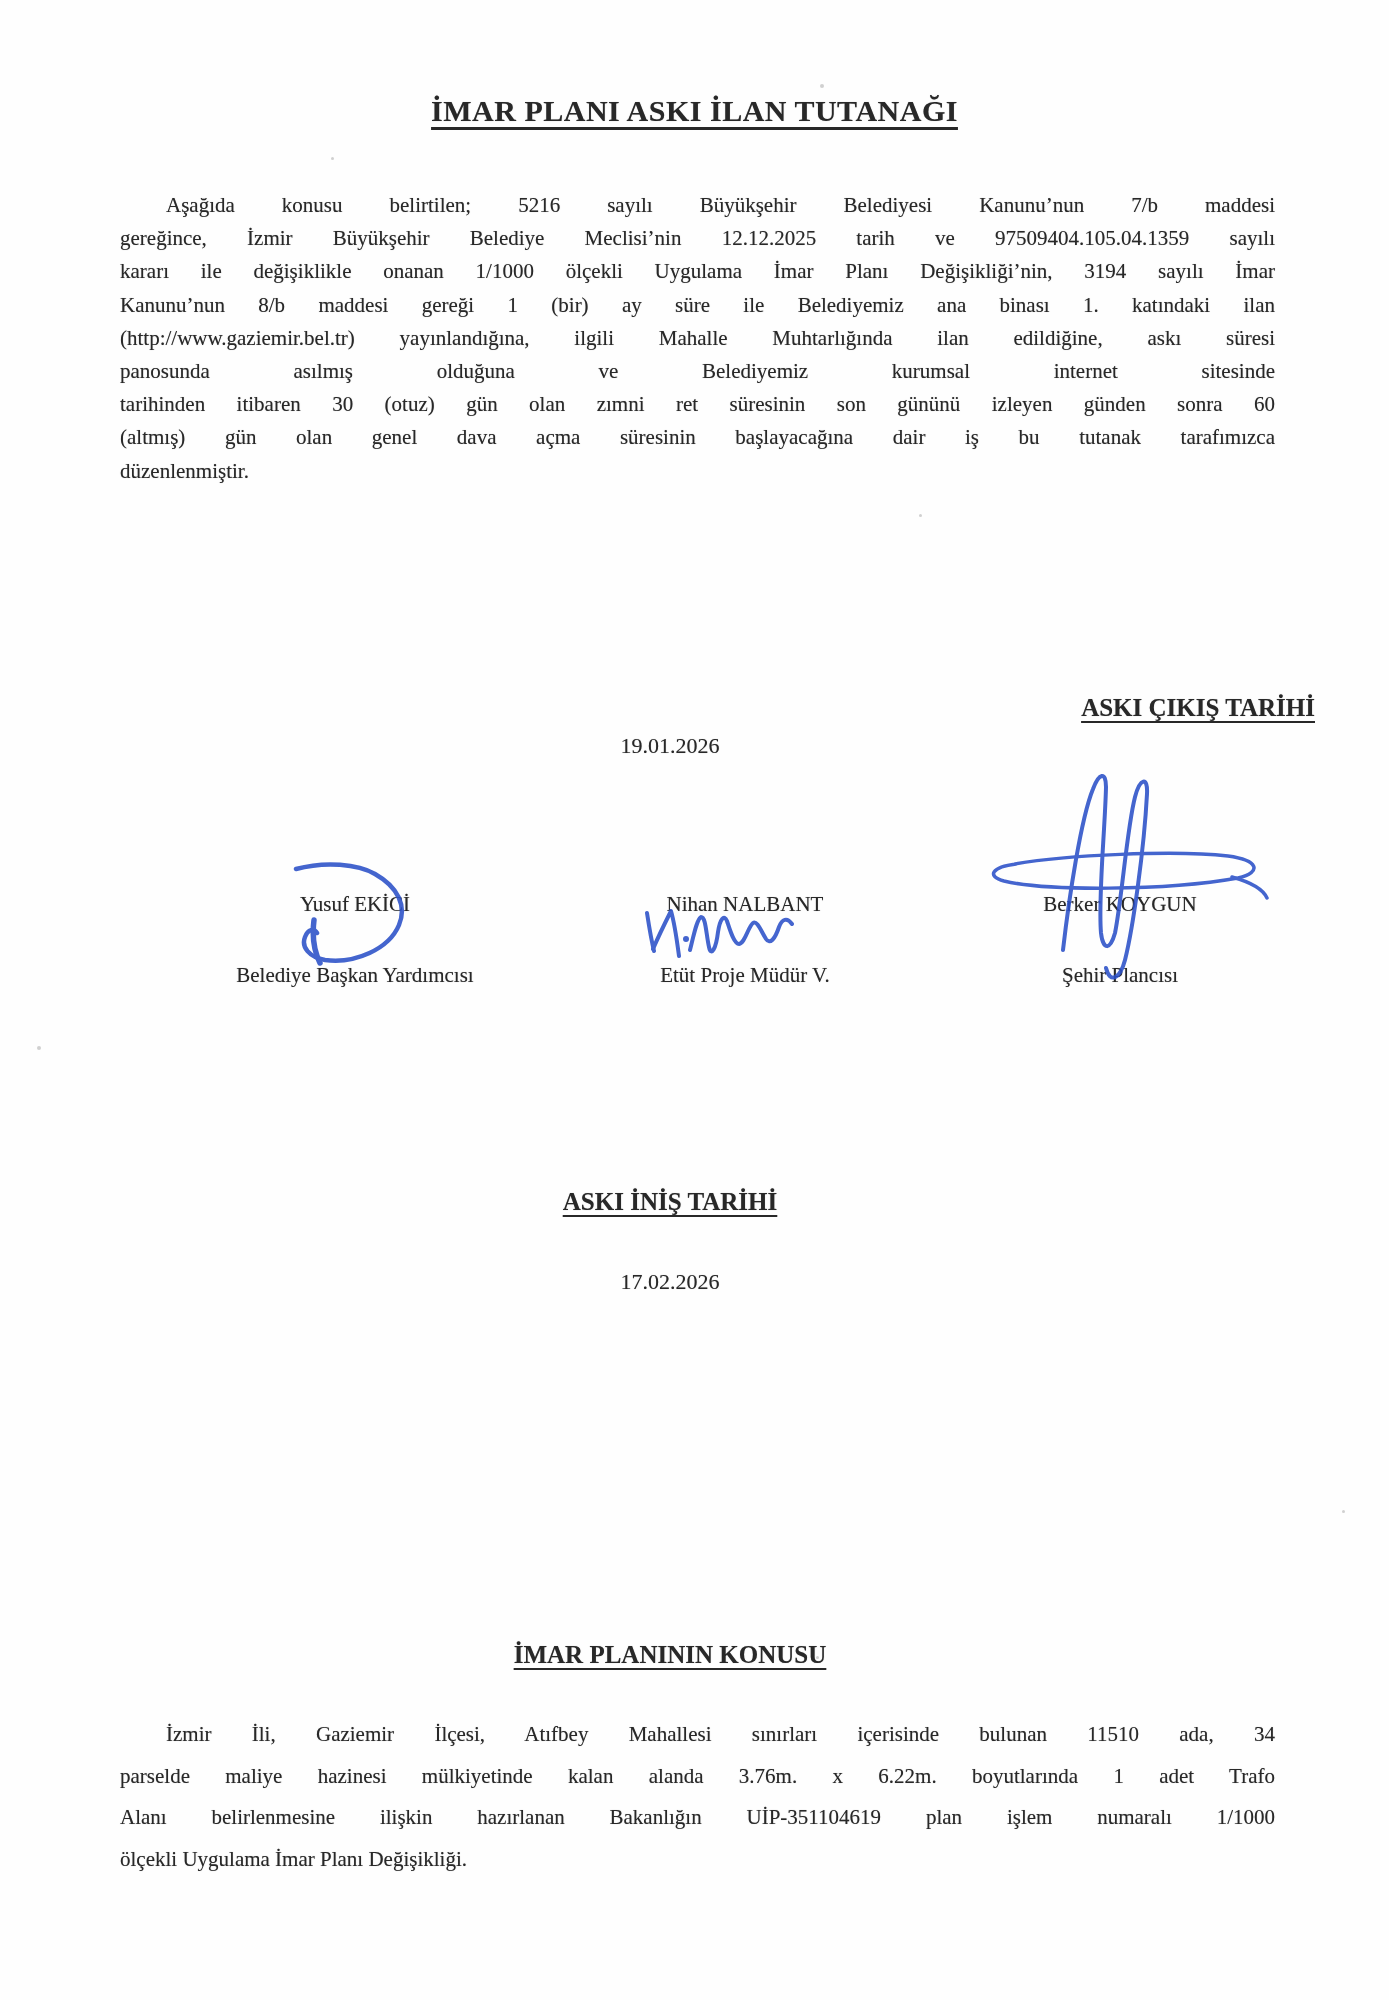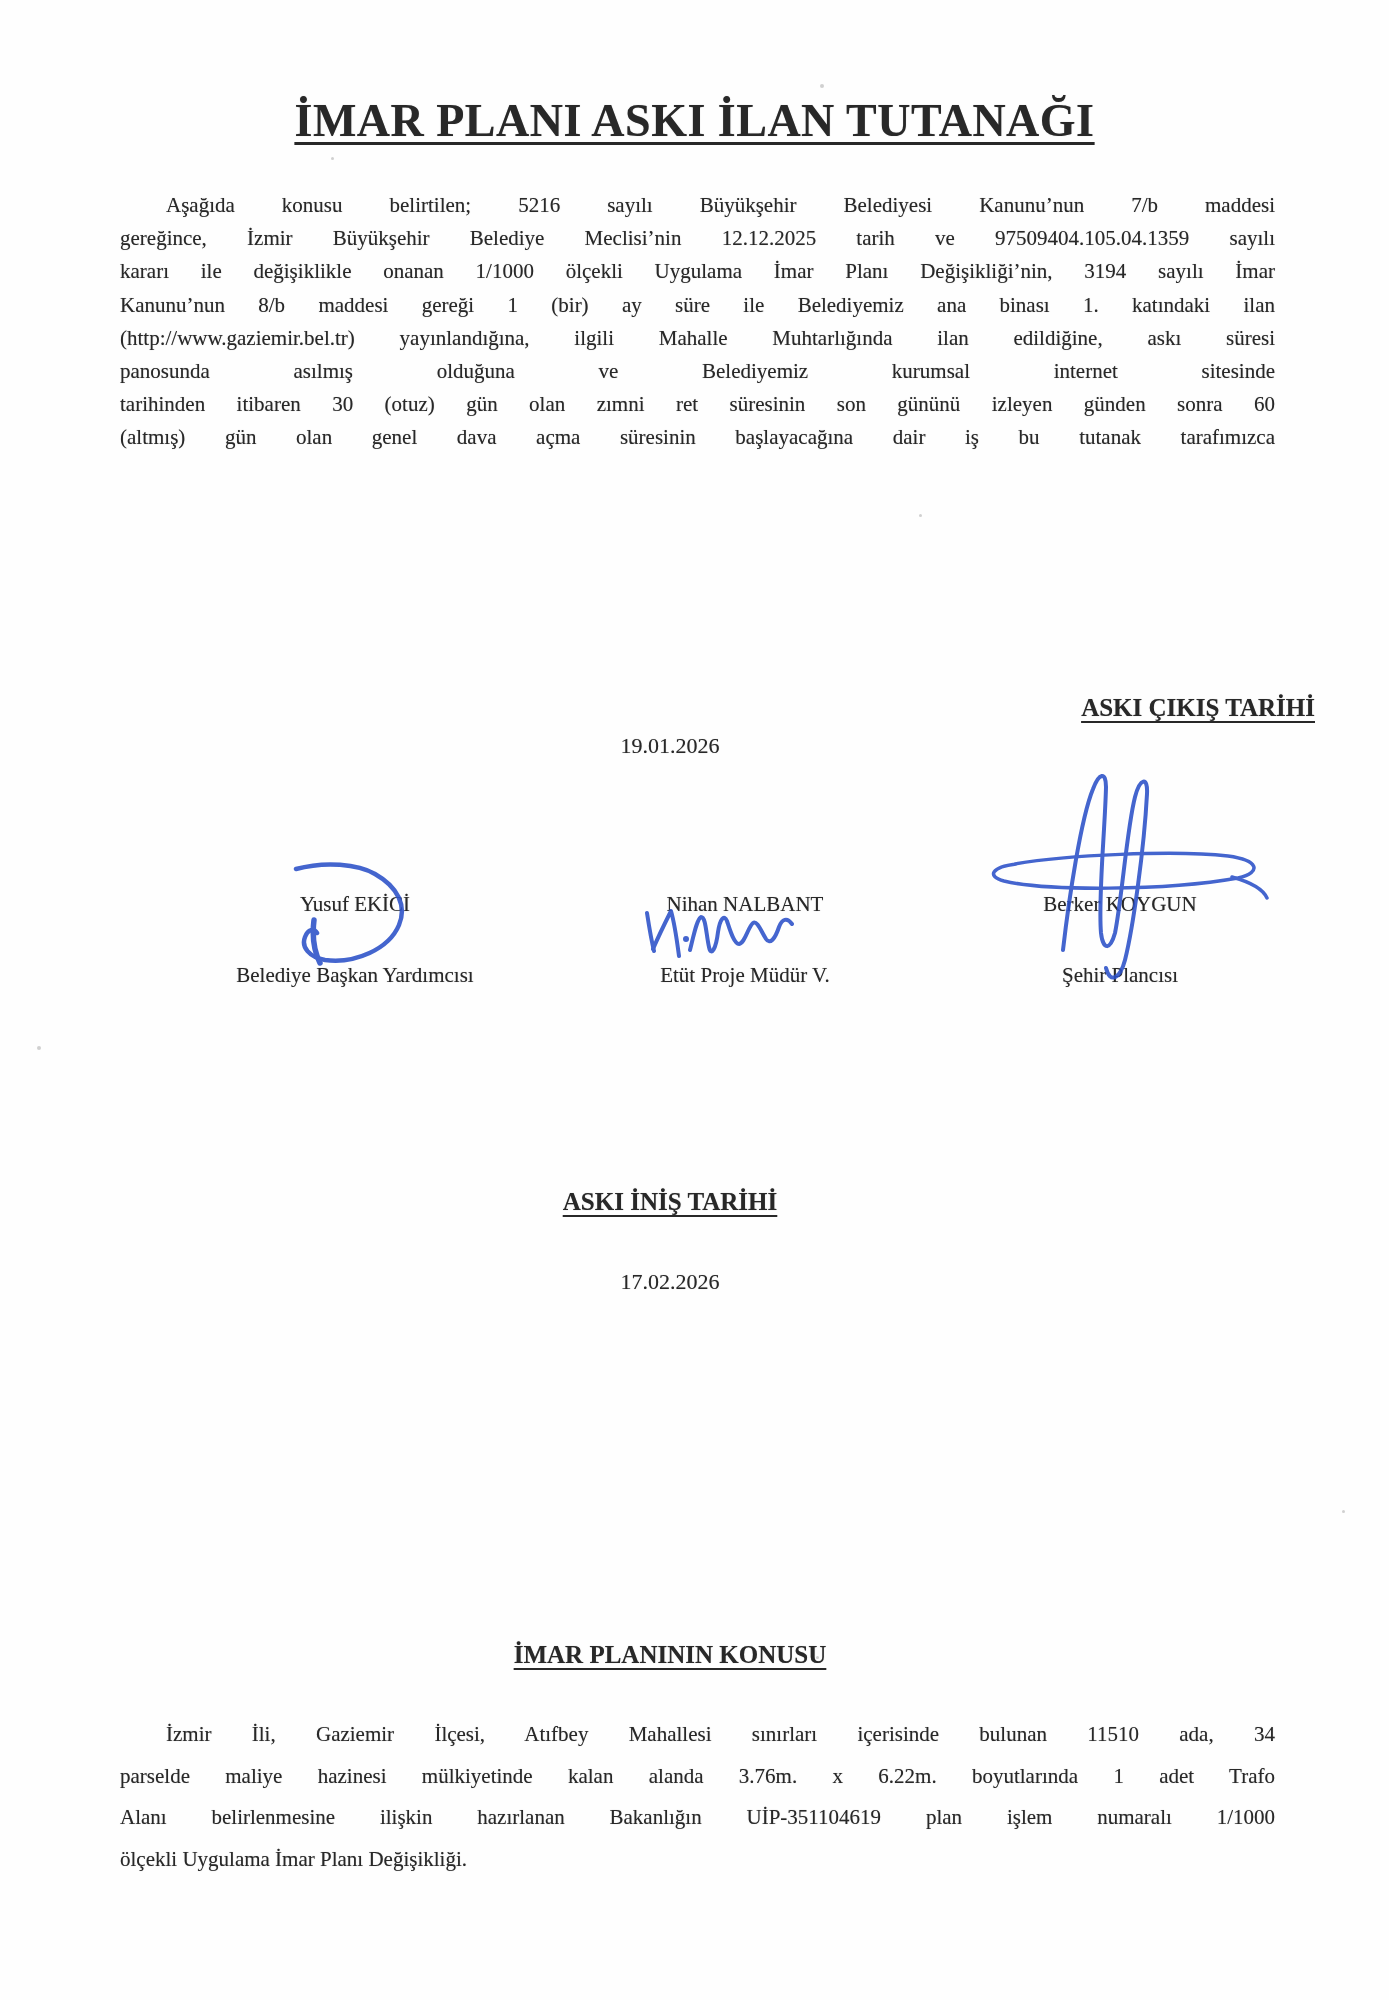--- a/index.html
+++ b/index.html
@@ -3,21 +3,21 @@
 <meta charset="utf-8">
 <style>
   html,body{margin:0;padding:0;background:#ffffff;}
   .page{
     position:relative;width:1389px;height:2000px;background:#fefefe;
     font-family:"Liberation Serif", serif;color:#282828;overflow:hidden;
     text-shadow:0 0 0.8px rgba(90,90,90,0.55);
   }
   .doc-title{
     position:absolute;top:94px;left:0;width:1389px;margin:0;
-    text-align:center;font-size:46px;font-weight:bold;letter-spacing:0.5px;
+    text-align:center;font-size:30px;font-weight:bold;letter-spacing:0.5px;
     text-decoration:underline;text-decoration-thickness:2.5px;text-underline-offset:6px;
   }
   .para{position:absolute;left:120px;width:1155px;font-size:21px;}
   .intro-para{top:189px;line-height:33.2px;}
   .konu-para{top:1714px;line-height:41.5px;}
   .pline{text-align:justify;text-align-last:justify;}
   .pline.first{text-indent:46px;}
   .pline.last{text-align-last:left;}
   .center-col{position:absolute;left:25px;width:1290px;text-align:center;}
   .section-heading{
@@ -48,20 +48,21 @@
 
   <div class="para intro-para">
     <div class="pline first">Aşağıda konusu belirtilen; 5216 sayılı Büyükşehir Belediyesi Kanunu’nun 7/b maddesi</div>
     <div class="pline">gereğince, İzmir Büyükşehir Belediye Meclisi’nin 12.12.2025 tarih ve 97509404.105.04.1359 sayılı</div>
     <div class="pline">kararı ile değişiklikle onanan 1/1000 ölçekli Uygulama İmar Planı Değişikliği’nin, 3194 sayılı İmar</div>
     <div class="pline">Kanunu’nun 8/b maddesi gereği 1 (bir) ay süre ile Belediyemiz ana binası 1. katındaki ilan</div>
     <div class="pline">(http://www.gaziemir.bel.tr) yayınlandığına, ilgili Mahalle Muhtarlığında ilan edildiğine, askı süresi</div>
     <div class="pline">panosunda asılmış olduğuna ve Belediyemiz kurumsal internet sitesinde</div>
     <div class="pline">tarihinden itibaren 30 (otuz) gün olan zımni ret süresinin son gününü izleyen günden sonra 60</div>
     <div class="pline">(altmış) gün olan genel dava açma süresinin başlayacağına dair iş bu tutanak tarafımızca</div>
+    <div class="pline last">düzenlenmiştir.</div>
   </div>
 
   <div class="center-col heading-cikis">
     <span class="section-heading">ASKI ÇIKIŞ TARİHİ</span>
   </div>
   <div class="center-col date-cikis">
     <span class="date-text">19.01.2026</span>
   </div>
 
   <div class="sig-col sig-col-1">

